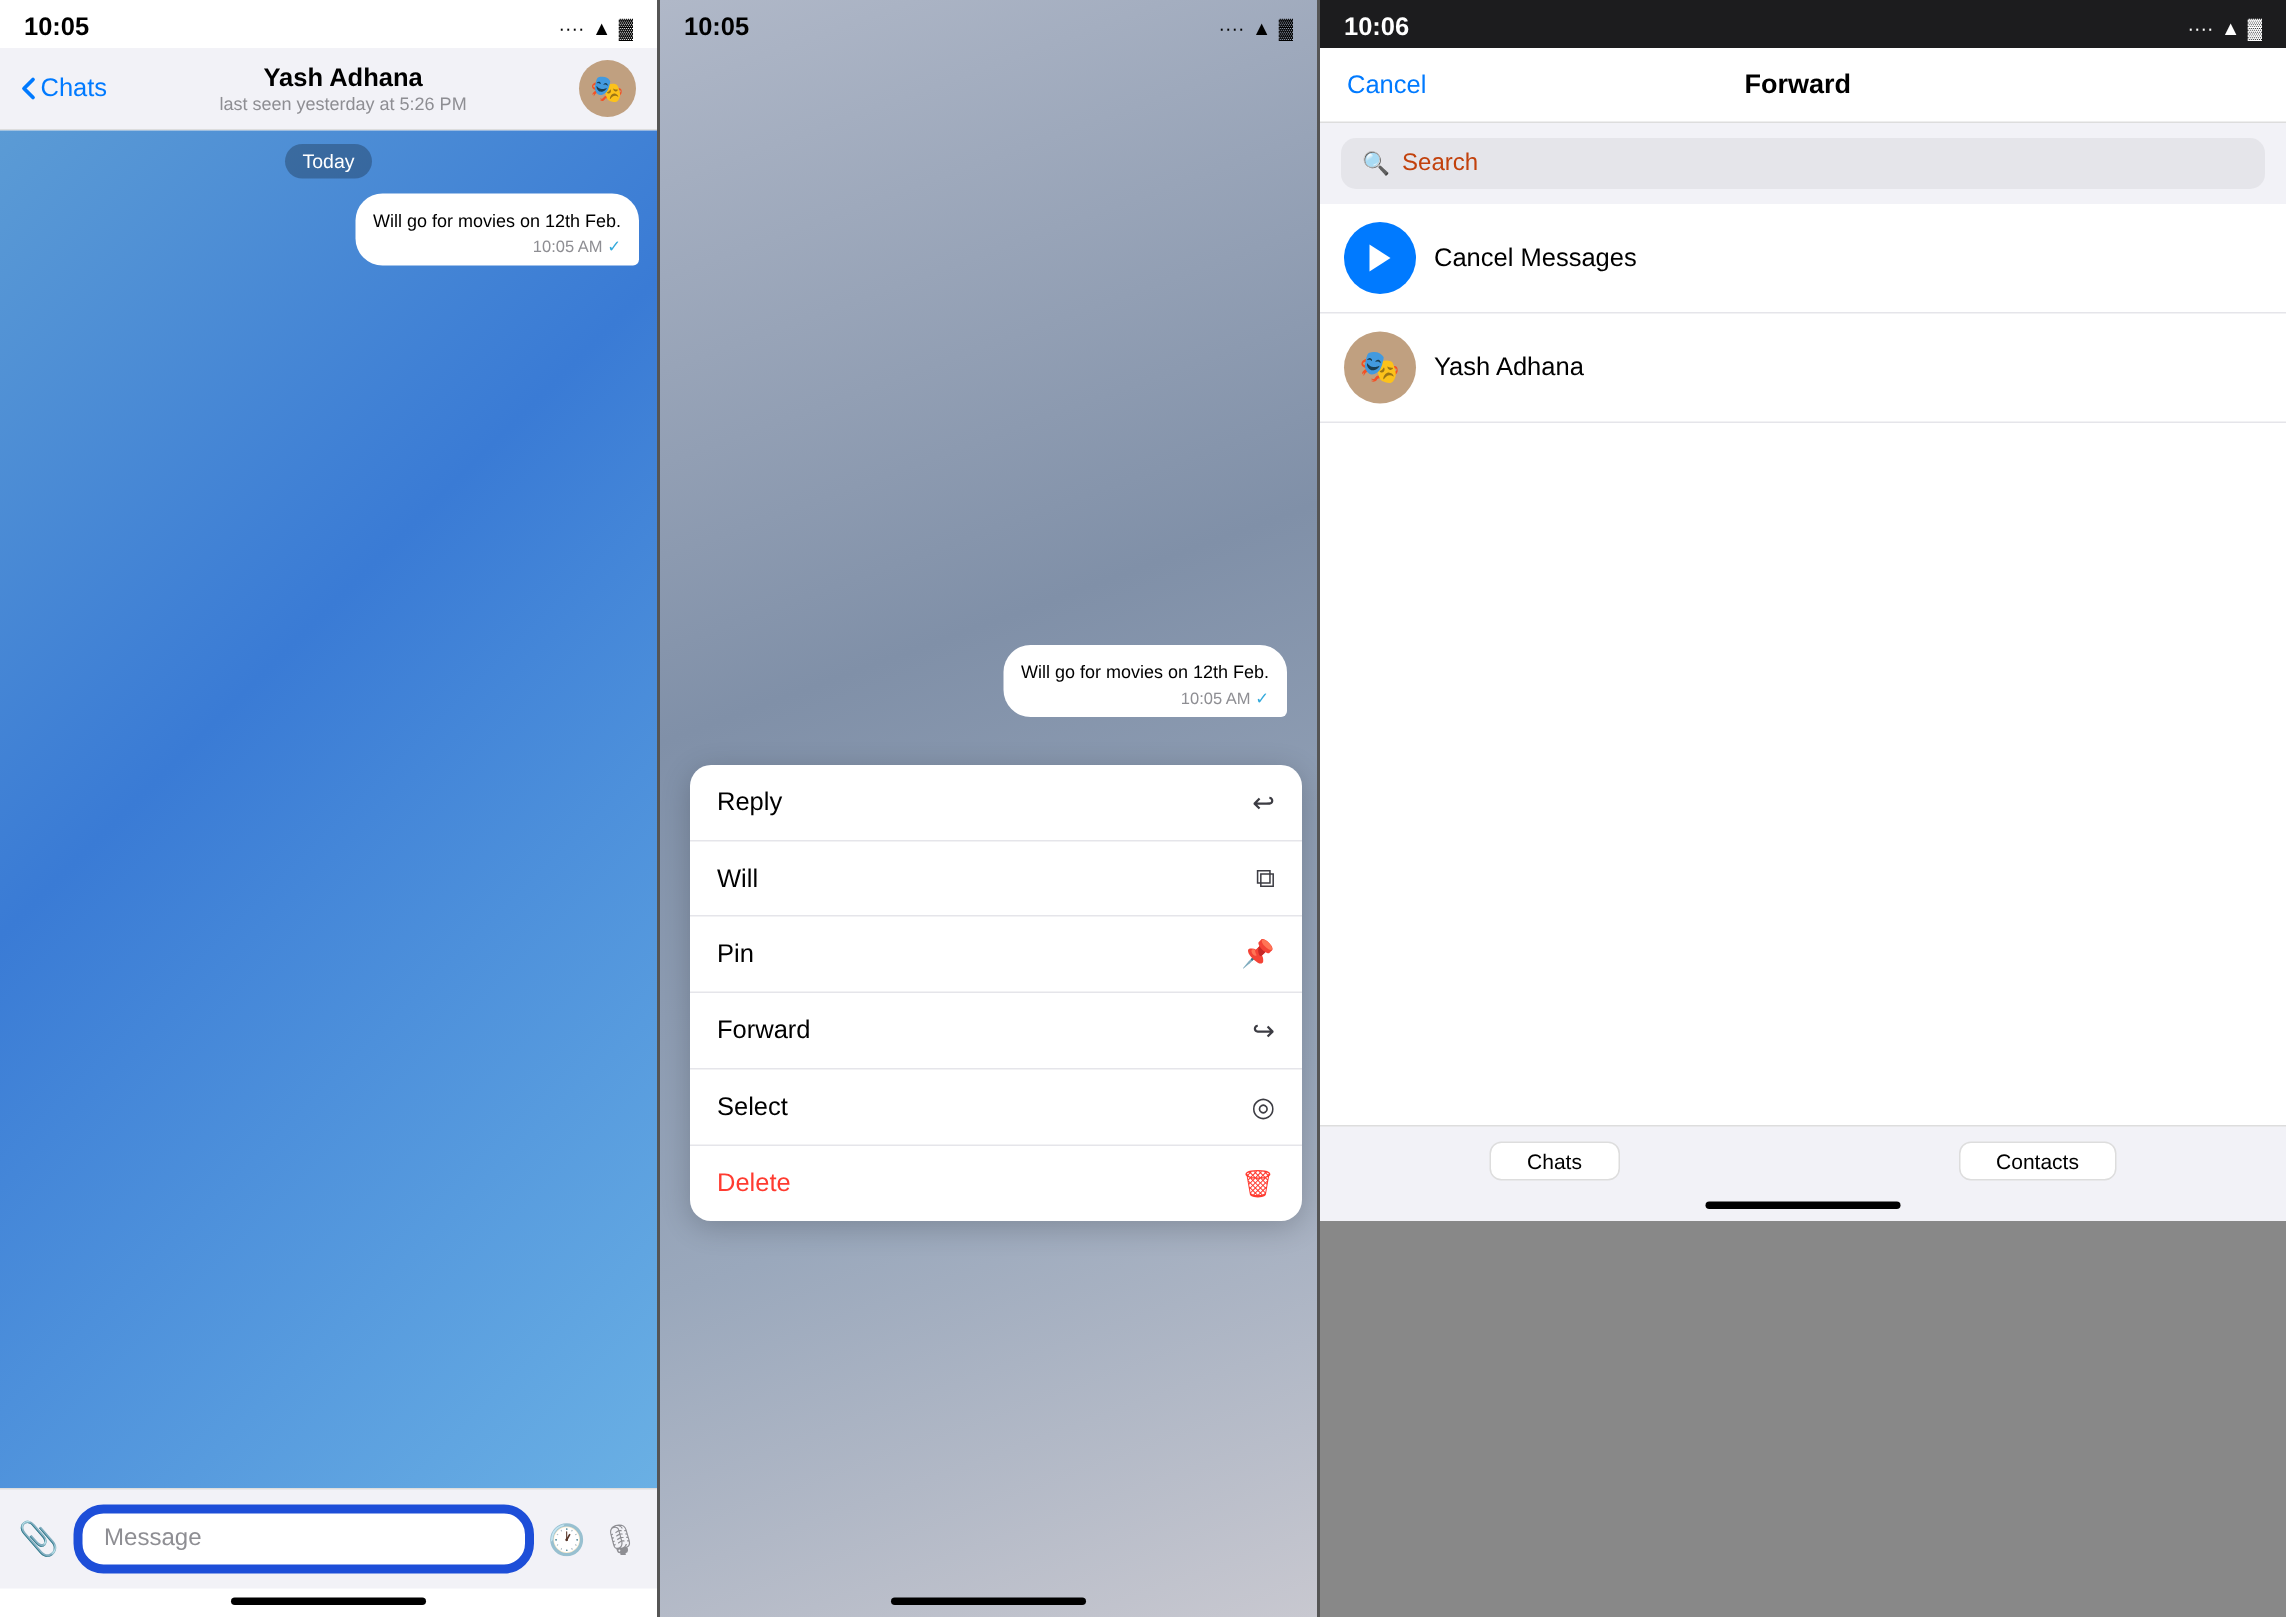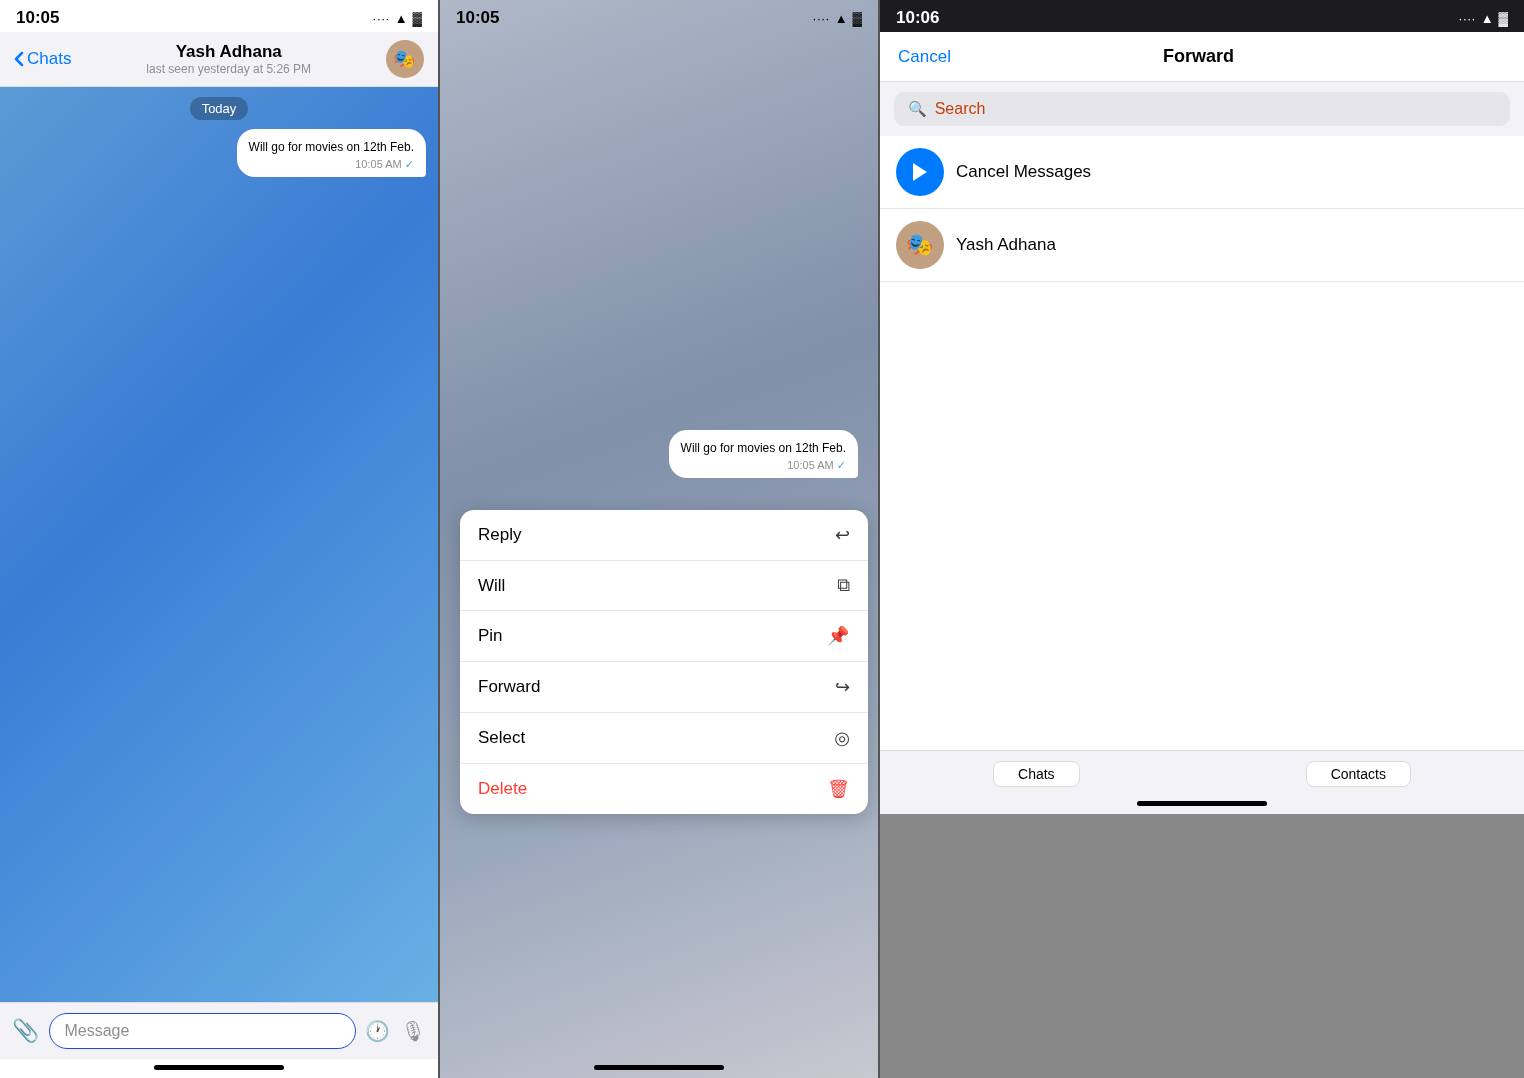--- a/index.html
+++ b/index.html
@@ -121,21 +121,21 @@
       border-top: 1px solid #ddd;
       padding: 10px 12px;
       display: flex;
       align-items: center;
       gap: 10px;
     }
     .input-attach { color: #8e8e93; font-size: 22px; }
     .input-field {
       flex: 1;
       background: #fff;
-      border: 1px solid #1d4ed8;
+      border: 6px solid #1d4ed8;
       border-radius: 20px;
       padding: 8px 14px;
       font-size: 16px;
       color: #8e8e93;
     }
     .input-sticker, .input-mic { color: #8e8e93; font-size: 20px; }
     .home-indicator {
       width: 130px;
       height: 5px;
       background: #000;

